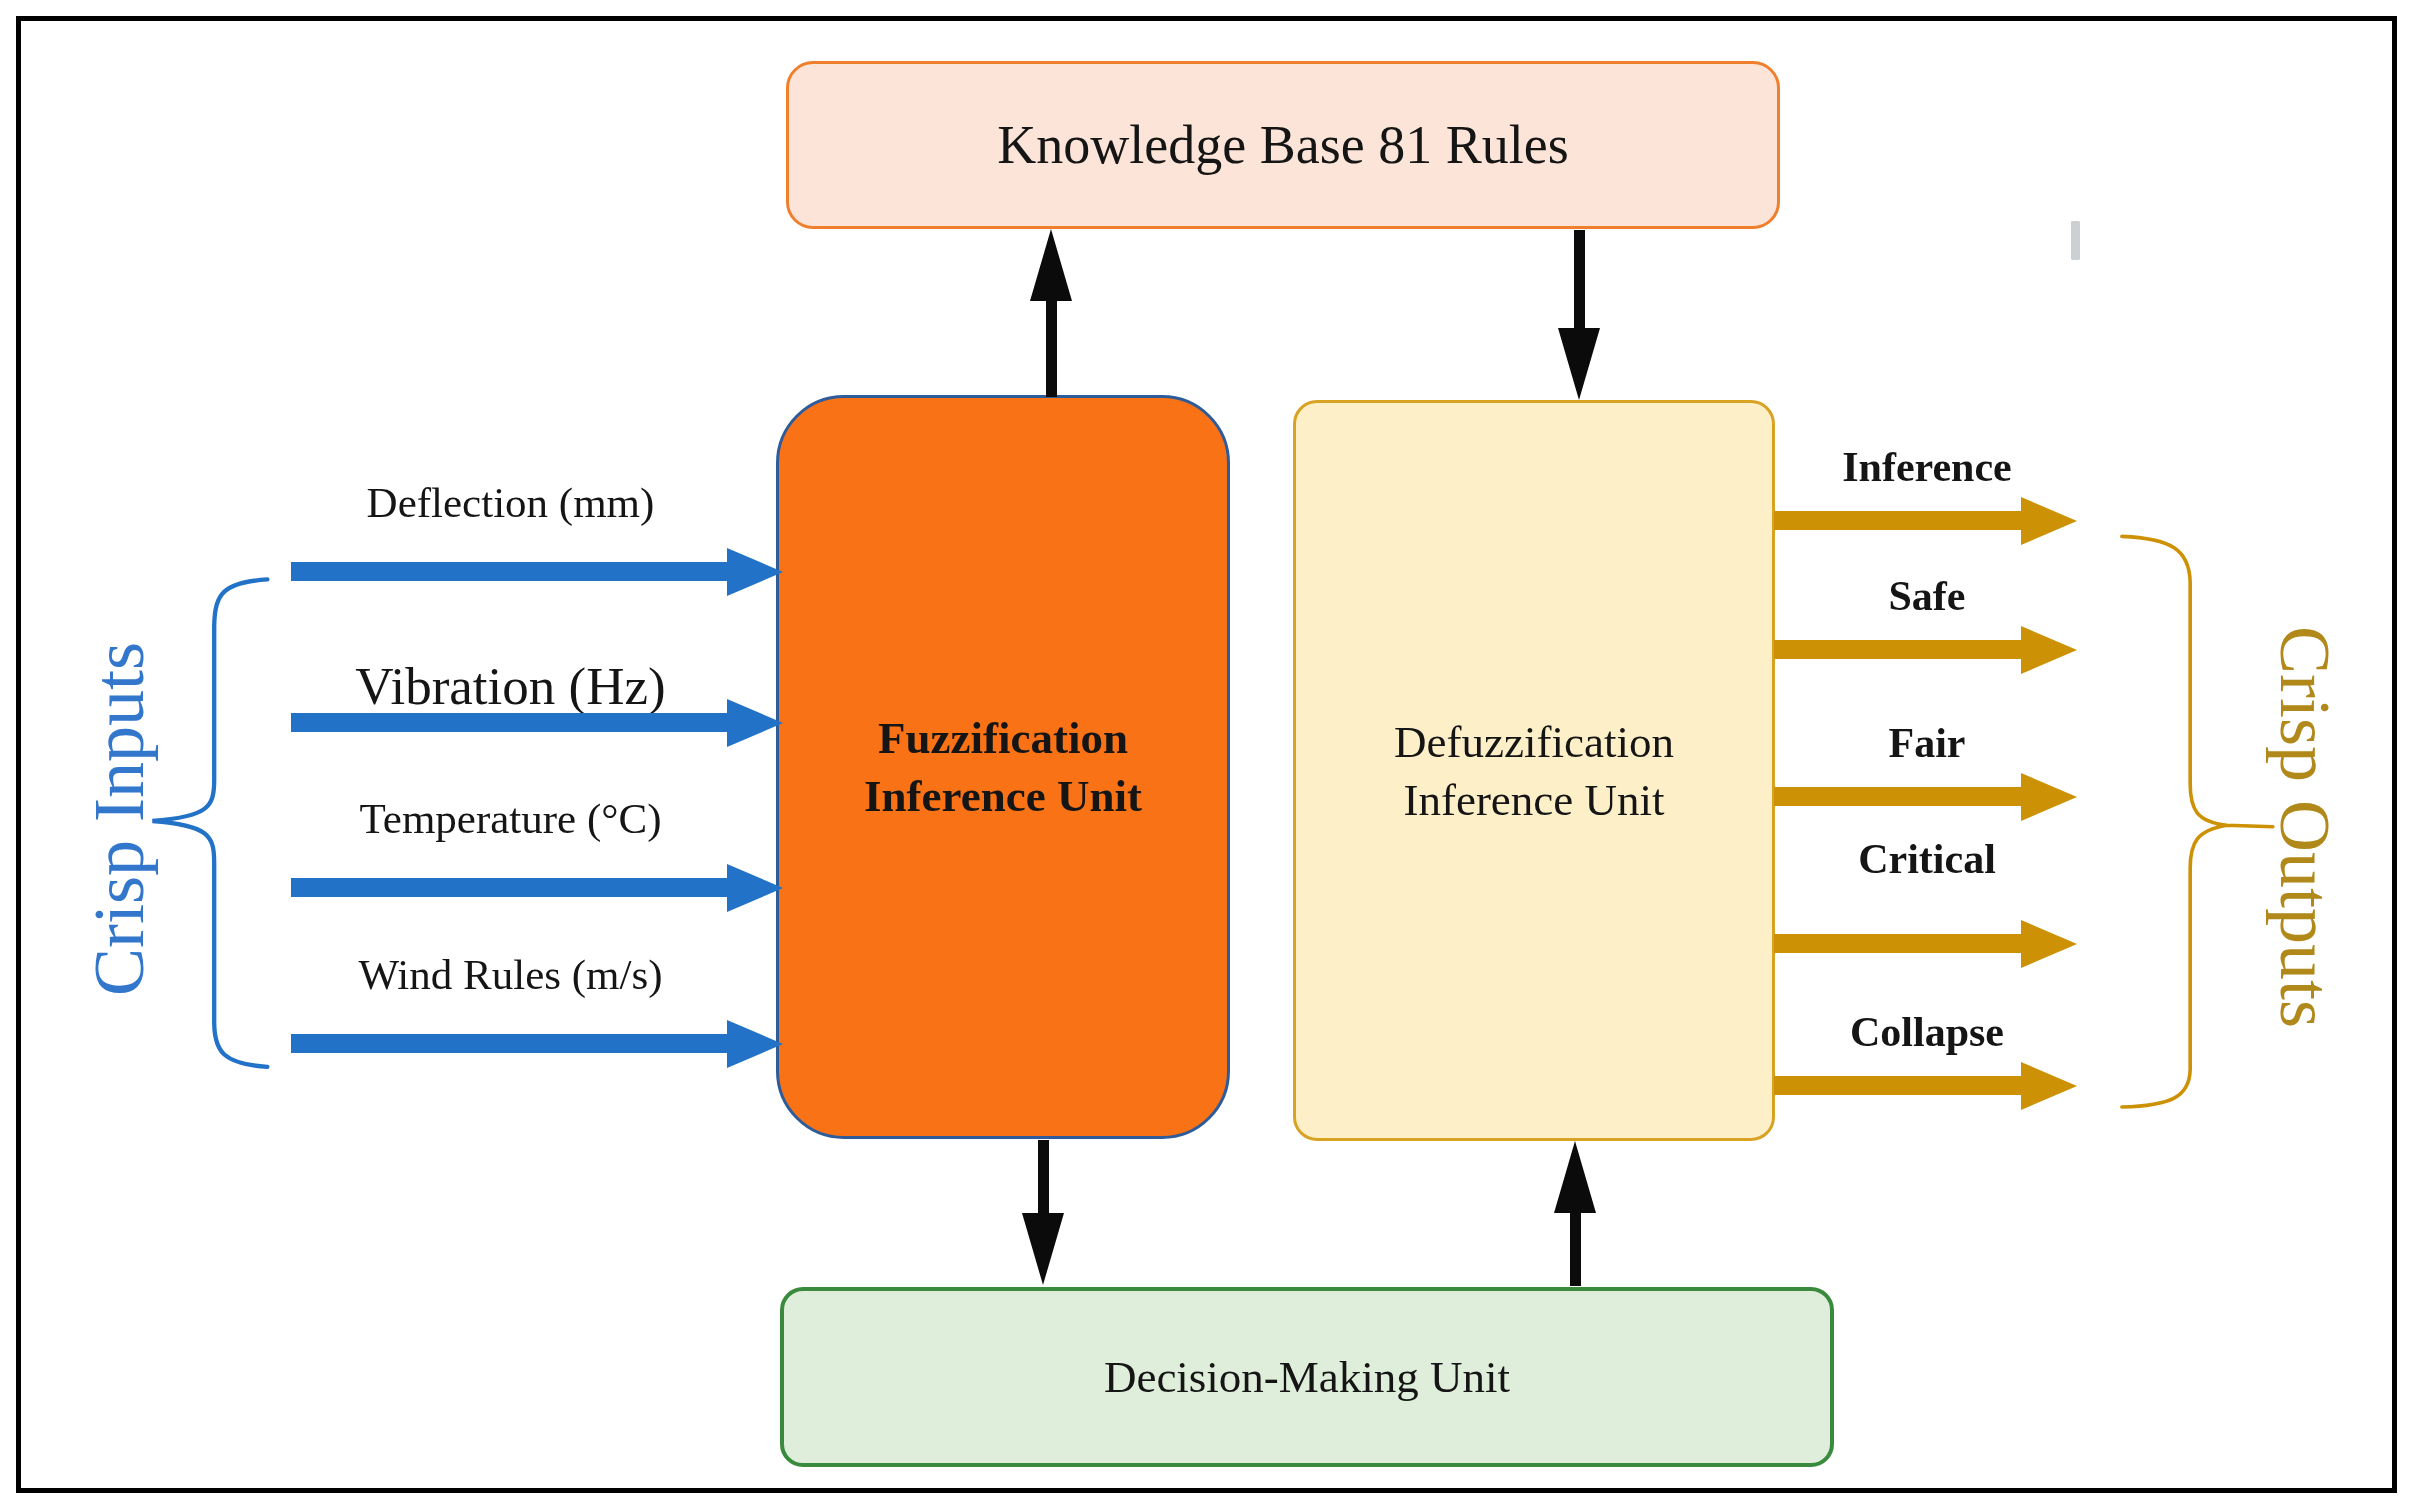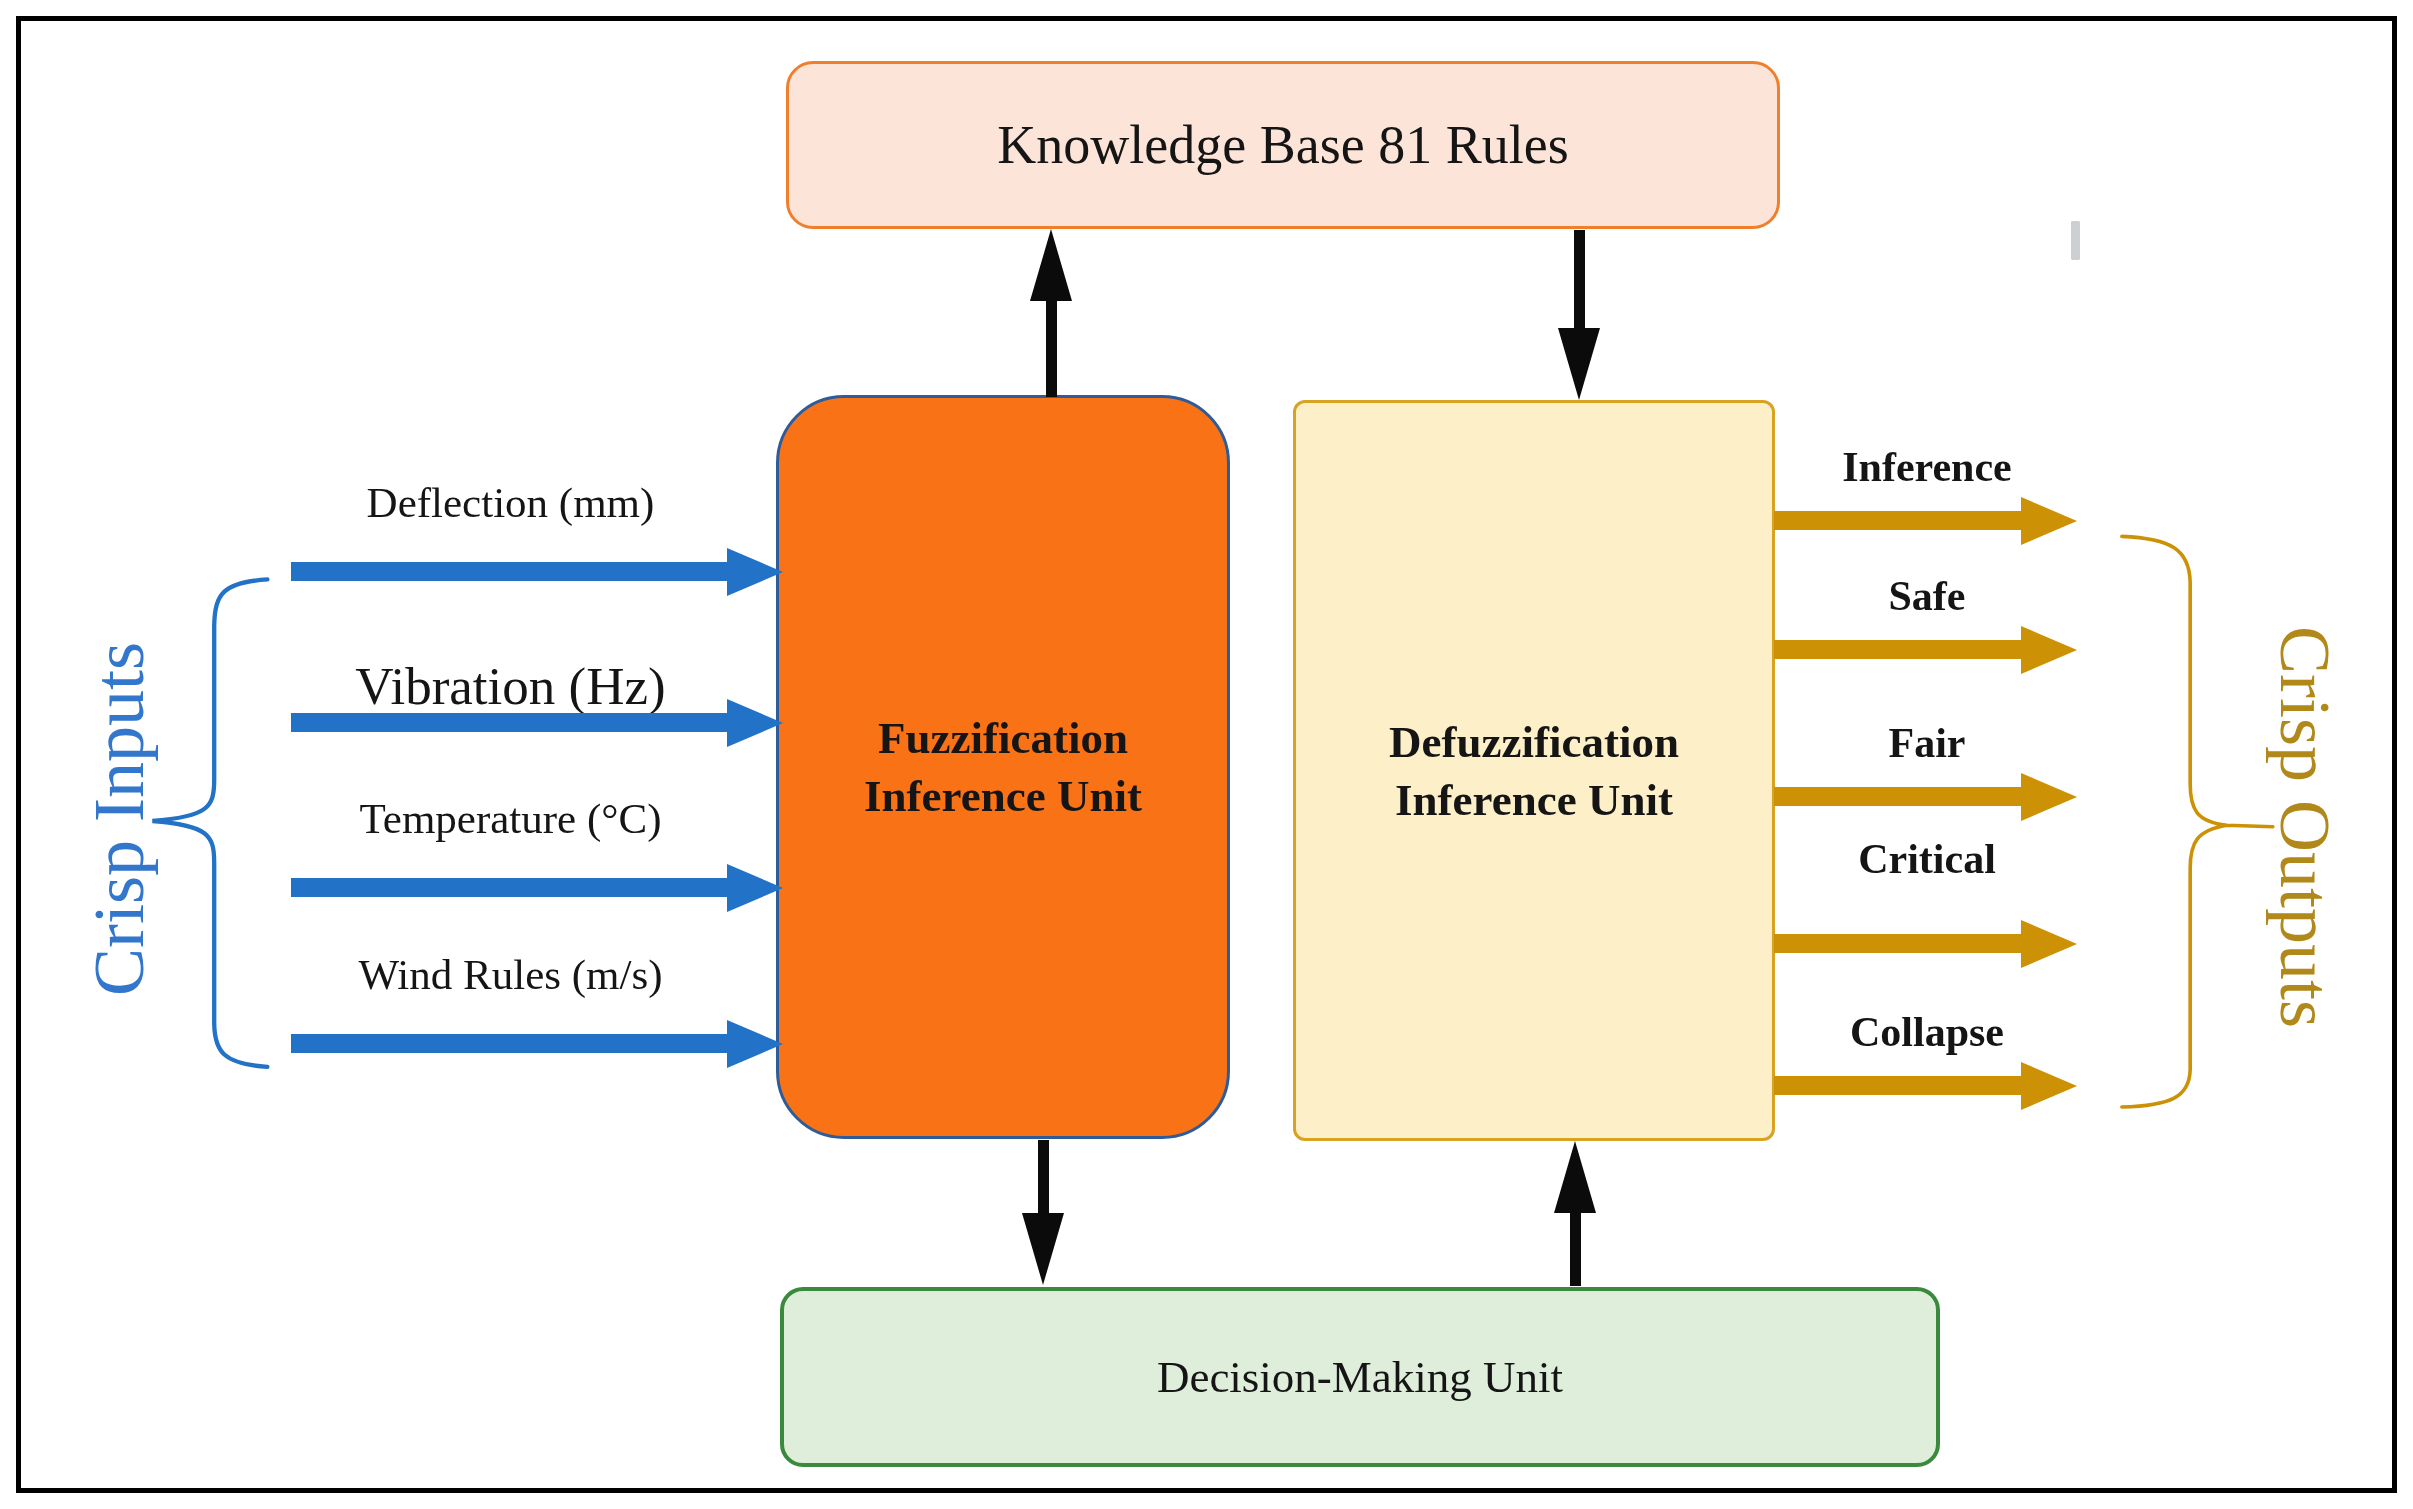--- a/index.html
+++ b/index.html
@@ -6,22 +6,22 @@
   .canvas{
     position:relative;width:2413px;height:1509px;background:#ffffff;overflow:hidden;
     font-family:"Liberation Serif","DejaVu Serif",serif;color:#151515;
     --input-c:#2272c8; --input-t:#3377cc; --output-c:#cc9104; --output-t:#b0891a;
   }
   .frame{position:absolute;left:16px;top:16px;right:16px;bottom:16px;border:5px solid #000;}
   .box{position:absolute;display:flex;flex-direction:column;align-items:center;justify-content:center;
        text-align:center;box-sizing:border-box;}
   .box-kb{left:786px;top:61px;width:994px;height:168px;background:#fce5d8;border:3.6px solid #f07f2d;border-radius:27px;font-size:54px;}
   .box-fuzz{left:776px;top:395px;width:454px;height:744px;background:#d9e2f1;border:3.6px solid #2e5c9a;border-radius:68px;font-size:45px;font-weight:700;line-height:58px;}
-  .box-defuzz{left:1293px;top:400px;width:482px;height:741px;background:#fdf0c9;border:3.6px solid #d8a323;border-radius:12px;font-size:45px;font-weight:700;line-height:58px;}
-  .box-decision{left:780px;top:1287px;width:1160px;height:180px;background:#deeeda;border:4.3px solid #3a8a3e;border-radius:23px;font-size:45px;}
+  .box-defuzz{left:1293px;top:400px;width:482px;height:741px;background:#fdf0c9;border:3.6px solid #d8a323;border-radius:24px;font-size:45px;font-weight:400;line-height:58px;}
+  .box-decision{left:780px;top:1287px;width:1054px;height:180px;background:#deeeda;border:4.3px solid #3a8a3e;border-radius:23px;font-size:45px;}
 
   
   .harrow{position:absolute;height:47px;}
   .harrow .shaft{position:absolute;left:0;top:50%;margin-top:-9.3px;height:18.7px;right:45px;background:var(--c);}
   .harrow .head{position:absolute;right:0;top:0;width:0;height:0;
     border-top:24px solid transparent;border-bottom:24px solid transparent;border-left:56px solid var(--c);}
   .harrow.blue{--c:var(--input-c);}
   .harrow.gold{--c:var(--output-c);}
 
   

